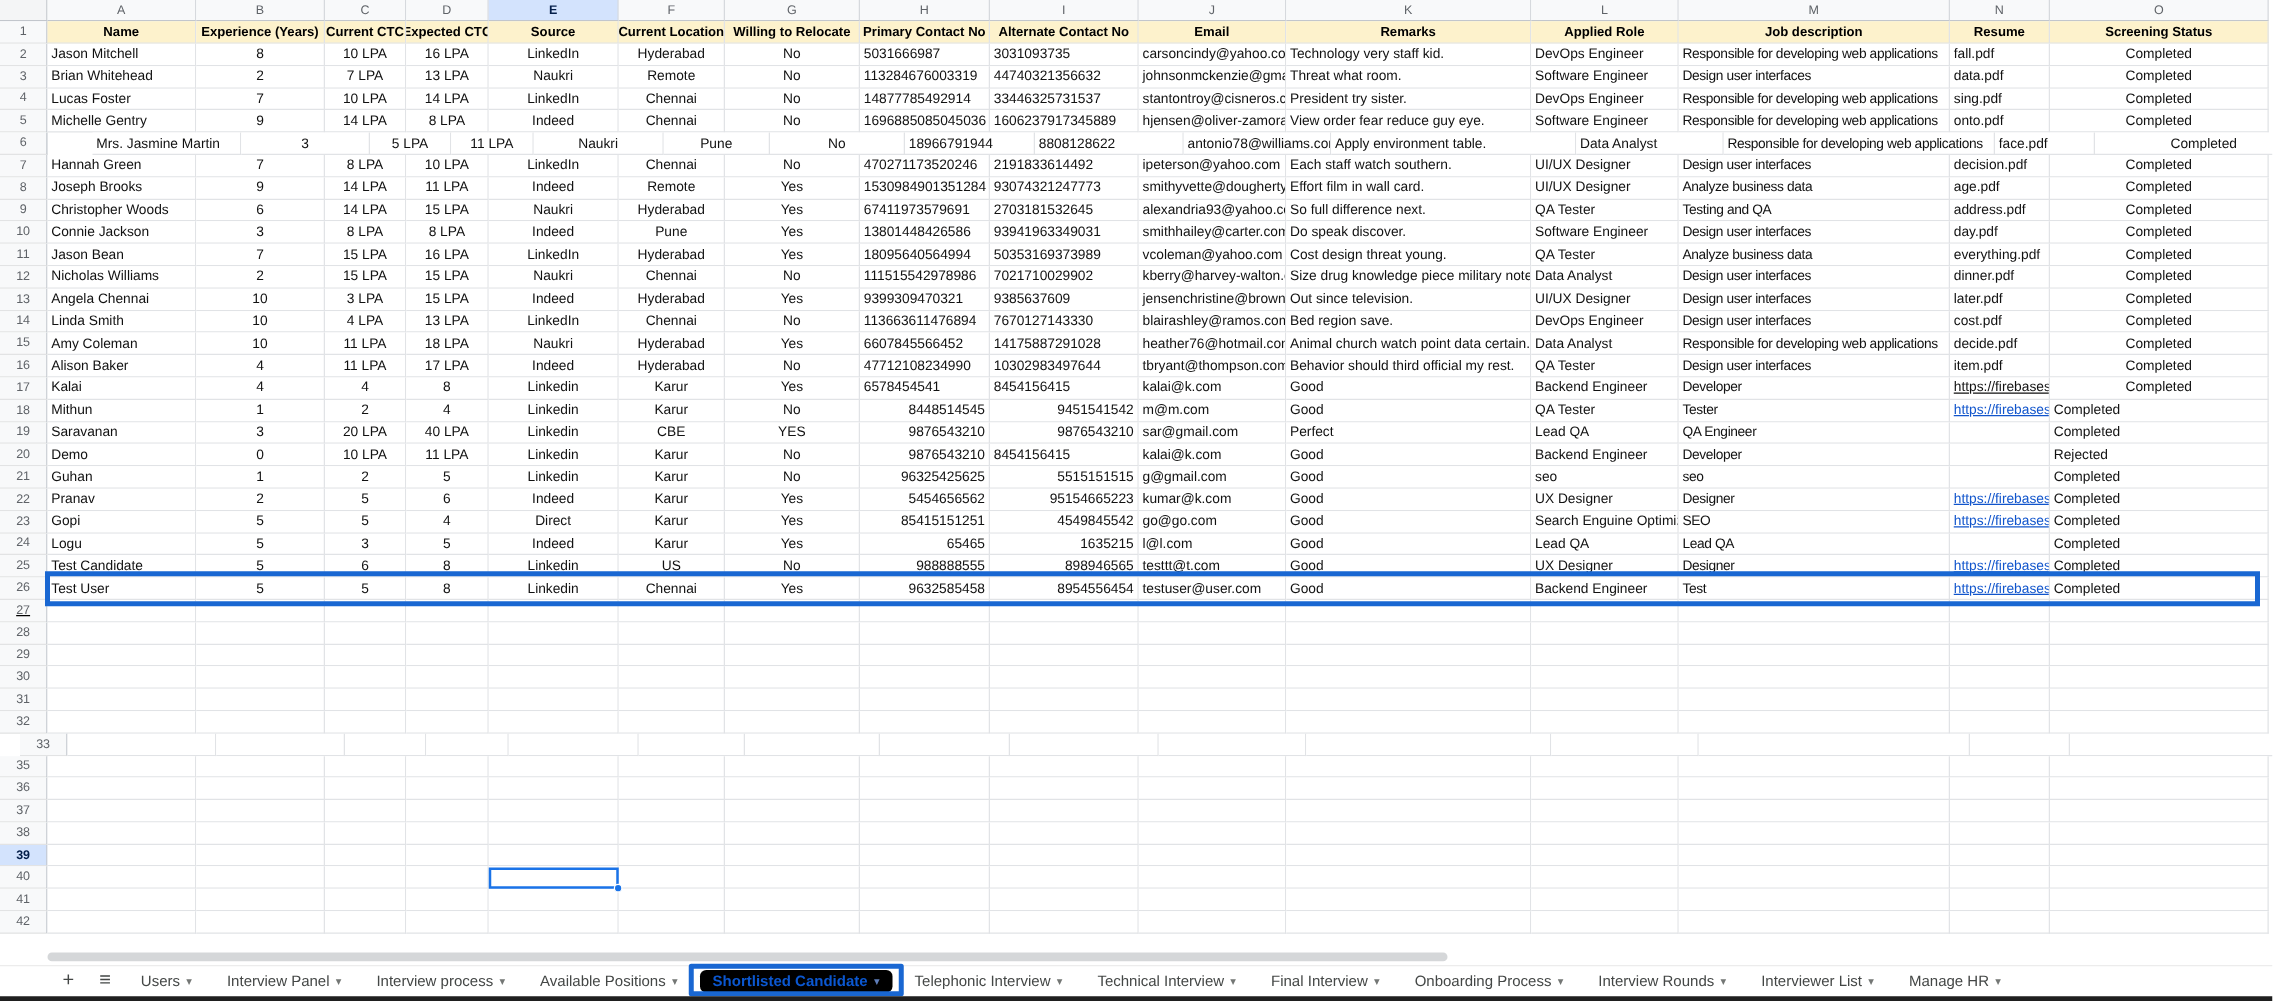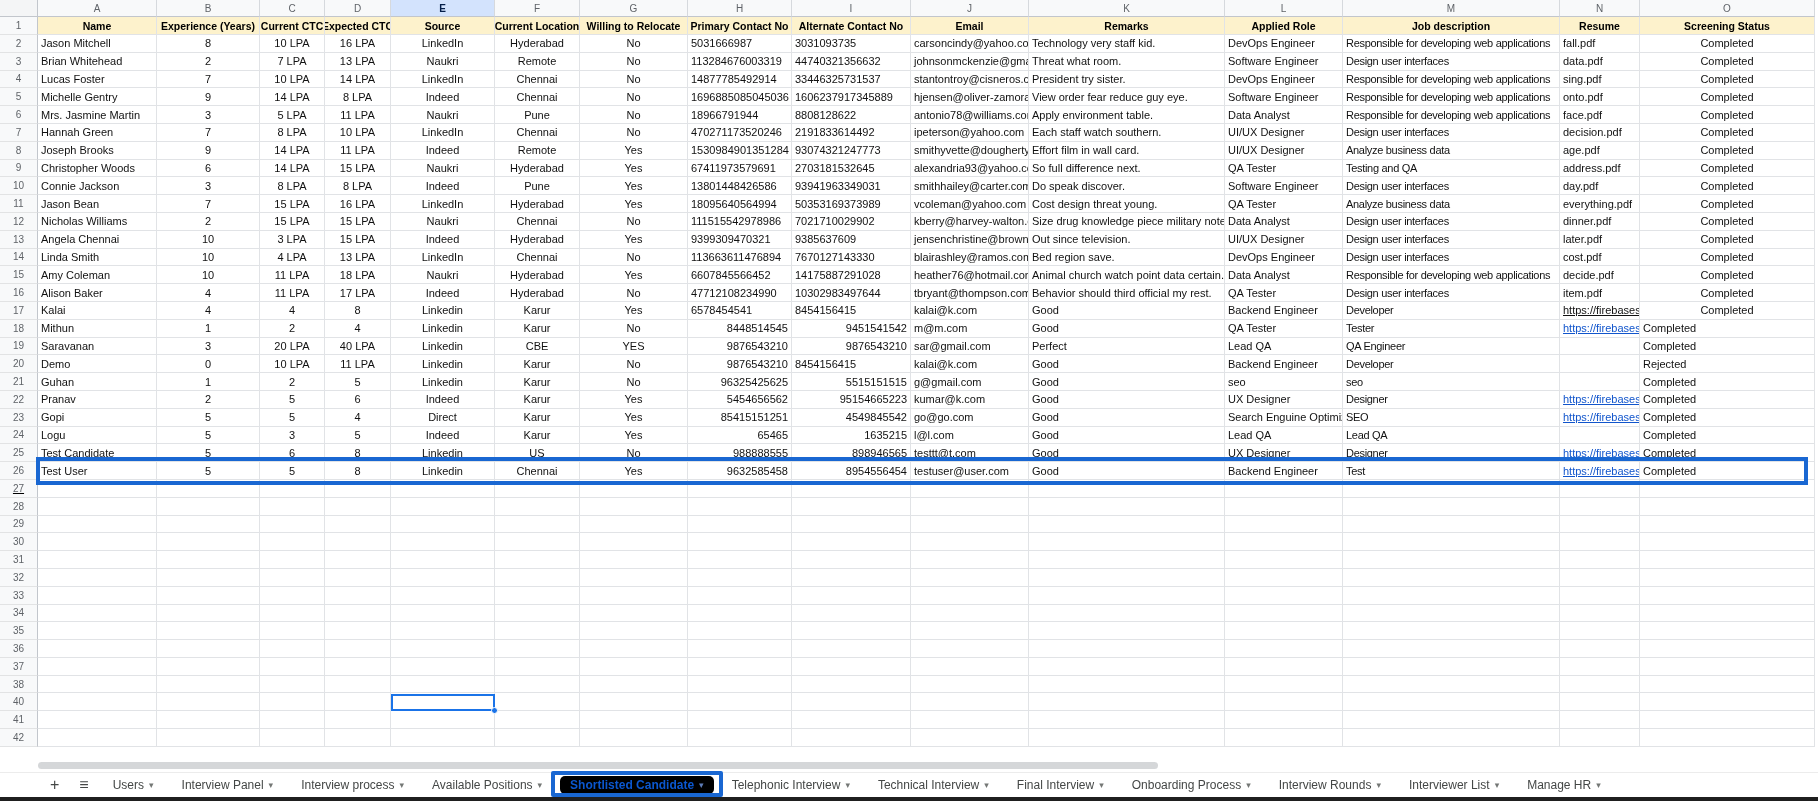--- a/index.html
+++ b/index.html
@@ -157,21 +157,21 @@
         <div class="c" style="flex: 0 0 119px; width: 119px;">1606237917345889</div>
         <div class="c" style="flex: 0 0 118px; width: 118px;">hjensen@oliver-zamora.com</div>
         <div class="c" style="flex: 0 0 196px; width: 196px;">View order fear reduce guy eye.</div>
         <div class="c" style="flex: 0 0 118px; width: 118px;">Software Engineer</div>
         <div class="c jobdesc" style="flex: 0 0 217px; width: 217px;">Responsible for developing web applications</div>
         <div class="c" style="flex: 0 0 80px; width: 80px;">onto.pdf</div>
         <div class="c al-c" style="flex: 0 0 175px; width: 175px;">Completed</div>
       </div>
       <div class="gridrow" style="height: 17.8px;">
         <div class="gutter" style="height: 17.8px;">6</div>
-        <div class="c" style="flex: 0 0 119px; width: 119px;">Mrs. Jasmine Martin</div>
+        <div class="c" style="flex: 0 0 119px; width: 119px; margin-left: 36px;">Mrs. Jasmine Martin</div>
         <div class="c al-c" style="flex: 0 0 103px; width: 103px;">3</div>
         <div class="c al-c" style="flex: 0 0 65px; width: 65px;">5 LPA</div>
         <div class="c al-c" style="flex: 0 0 66px; width: 66px;">11 LPA</div>
         <div class="c al-c" style="flex: 0 0 104px; width: 104px;">Naukri</div>
         <div class="c al-c" style="flex: 0 0 85px; width: 85px;">Pune</div>
         <div class="c al-c" style="flex: 0 0 108px; width: 108px;">No</div>
         <div class="c" style="flex: 0 0 104px; width: 104px;">18966791944</div>
         <div class="c" style="flex: 0 0 119px; width: 119px;">8808128622</div>
         <div class="c" style="flex: 0 0 118px; width: 118px;">antonio78@williams.com</div>
         <div class="c" style="flex: 0 0 196px; width: 196px;">Apply environment table.</div>
@@ -642,39 +642,21 @@
         <div class="c" style="flex: 0 0 104px; width: 104px;"></div>
         <div class="c" style="flex: 0 0 119px; width: 119px;"></div>
         <div class="c" style="flex: 0 0 118px; width: 118px;"></div>
         <div class="c" style="flex: 0 0 196px; width: 196px;"></div>
         <div class="c" style="flex: 0 0 118px; width: 118px;"></div>
         <div class="c" style="flex: 0 0 217px; width: 217px;"></div>
         <div class="c" style="flex: 0 0 80px; width: 80px;"></div>
         <div class="c" style="flex: 0 0 175px; width: 175px;"></div>
       </div>
       <div class="gridrow" style="height: 17.8px;">
-        <div class="gutter" style="height: 17.8px;">33</div>
-        <div class="c" style="flex: 0 0 119px; width: 119px;"></div>
-        <div class="c" style="flex: 0 0 103px; width: 103px;"></div>
-        <div class="c" style="flex: 0 0 65px; width: 65px;"></div>
-        <div class="c" style="flex: 0 0 66px; width: 66px;"></div>
-        <div class="c" style="flex: 0 0 104px; width: 104px;"></div>
-        <div class="c" style="flex: 0 0 85px; width: 85px;"></div>
-        <div class="c" style="flex: 0 0 108px; width: 108px;"></div>
-        <div class="c" style="flex: 0 0 104px; width: 104px;"></div>
-        <div class="c" style="flex: 0 0 119px; width: 119px;"></div>
-        <div class="c" style="flex: 0 0 118px; width: 118px;"></div>
-        <div class="c" style="flex: 0 0 196px; width: 196px;"></div>
-        <div class="c" style="flex: 0 0 118px; width: 118px;"></div>
-        <div class="c" style="flex: 0 0 217px; width: 217px;"></div>
-        <div class="c" style="flex: 0 0 80px; width: 80px;"></div>
-        <div class="c" style="flex: 0 0 175px; width: 175px;"></div>
-      </div>
-      <div class="gridrow" style="height: 17.8px;">
-        <div class="gutter" style="height: 17.8px;">34</div>
+        <div class="gutter" style="height: 17.8px; margin-left: 16px;">33</div>
         <div class="c" style="flex: 0 0 119px; width: 119px;"></div>
         <div class="c" style="flex: 0 0 103px; width: 103px;"></div>
         <div class="c" style="flex: 0 0 65px; width: 65px;"></div>
         <div class="c" style="flex: 0 0 66px; width: 66px;"></div>
         <div class="c" style="flex: 0 0 104px; width: 104px;"></div>
         <div class="c" style="flex: 0 0 85px; width: 85px;"></div>
         <div class="c" style="flex: 0 0 108px; width: 108px;"></div>
         <div class="c" style="flex: 0 0 104px; width: 104px;"></div>
         <div class="c" style="flex: 0 0 119px; width: 119px;"></div>
         <div class="c" style="flex: 0 0 118px; width: 118px;"></div>
@@ -733,20 +715,38 @@
         <div class="c" style="flex: 0 0 119px; width: 119px;"></div>
         <div class="c" style="flex: 0 0 118px; width: 118px;"></div>
         <div class="c" style="flex: 0 0 196px; width: 196px;"></div>
         <div class="c" style="flex: 0 0 118px; width: 118px;"></div>
         <div class="c" style="flex: 0 0 217px; width: 217px;"></div>
         <div class="c" style="flex: 0 0 80px; width: 80px;"></div>
         <div class="c" style="flex: 0 0 175px; width: 175px;"></div>
       </div>
       <div class="gridrow" style="height: 17.8px;">
         <div class="gutter" style="height: 17.8px;">38</div>
+        <div class="c" style="flex: 0 0 119px; width: 119px;"></div>
+        <div class="c" style="flex: 0 0 103px; width: 103px;"></div>
+        <div class="c" style="flex: 0 0 65px; width: 65px;"></div>
+        <div class="c" style="flex: 0 0 66px; width: 66px;"></div>
+        <div class="c" style="flex: 0 0 104px; width: 104px;"></div>
+        <div class="c" style="flex: 0 0 85px; width: 85px;"></div>
+        <div class="c" style="flex: 0 0 108px; width: 108px;"></div>
+        <div class="c" style="flex: 0 0 104px; width: 104px;"></div>
+        <div class="c" style="flex: 0 0 119px; width: 119px;"></div>
+        <div class="c" style="flex: 0 0 118px; width: 118px;"></div>
+        <div class="c" style="flex: 0 0 196px; width: 196px;"></div>
+        <div class="c" style="flex: 0 0 118px; width: 118px;"></div>
+        <div class="c" style="flex: 0 0 217px; width: 217px;"></div>
+        <div class="c" style="flex: 0 0 80px; width: 80px;"></div>
+        <div class="c" style="flex: 0 0 175px; width: 175px;"></div>
+      </div>
+      <div class="gridrow" style="height: 17.8px;">
+        <div class="gutter sel" style="height: 17.8px;">39</div>
         <div class="c" style="flex: 0 0 119px; width: 119px;"></div>
         <div class="c" style="flex: 0 0 103px; width: 103px;"></div>
         <div class="c" style="flex: 0 0 65px; width: 65px;"></div>
         <div class="c" style="flex: 0 0 66px; width: 66px;"></div>
         <div class="c" style="flex: 0 0 104px; width: 104px;"></div>
         <div class="c" style="flex: 0 0 85px; width: 85px;"></div>
         <div class="c" style="flex: 0 0 108px; width: 108px;"></div>
         <div class="c" style="flex: 0 0 104px; width: 104px;"></div>
         <div class="c" style="flex: 0 0 119px; width: 119px;"></div>
         <div class="c" style="flex: 0 0 118px; width: 118px;"></div>

